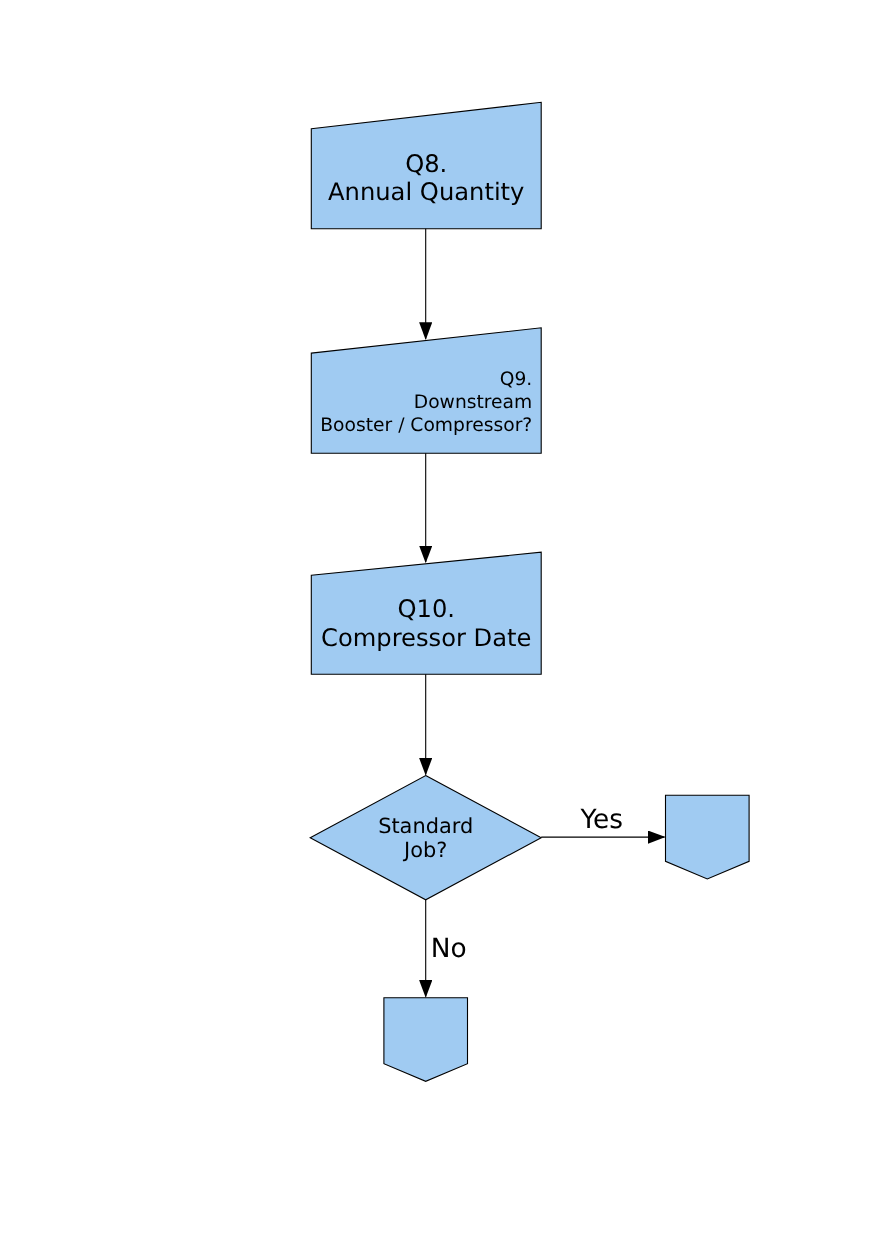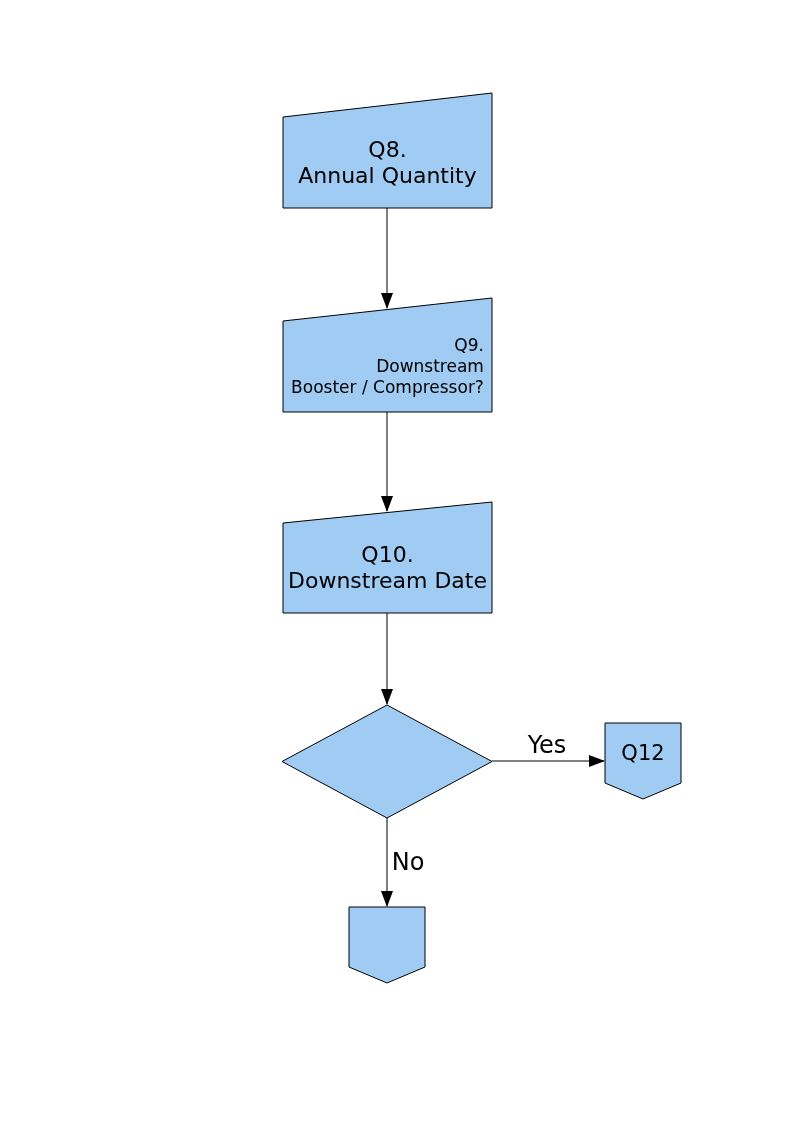--- a/index.html
+++ b/index.html
@@ -64,23 +64,24 @@
   </svg>
 
   <div class="label label-q8" style="left:283px; top:117px; width:209px; height:91px;">Q8.
 Annual Quantity</div>
 
   <div class="label label-q9" style="left:283px; top:321px; width:209px; height:91px;">Q9.
 Downstream
 Booster / Compressor?</div>
 
   <div class="label label-q10" style="left:283px; top:523px; width:209px; height:90px;">Q10.
-Downstream Date</div>
+Compressor Date</div>
 
+  <div class="label label-decision" style="left:282px; top:705px; width:210px; height:113px;">Standard
+Job?</div>
 
-  <div class="label label-connector" style="left:605px; top:723px; width:76px; height:60px;">Q12</div>
 
 
   <div class="label edge-label" style="left:518px; top:733px; width:58px; height:24px;">Yes</div>
 
   <div class="label edge-label" style="left:388px; top:850px; width:40px; height:24px;">No</div>
 
 </div>
 
 </body></html>

